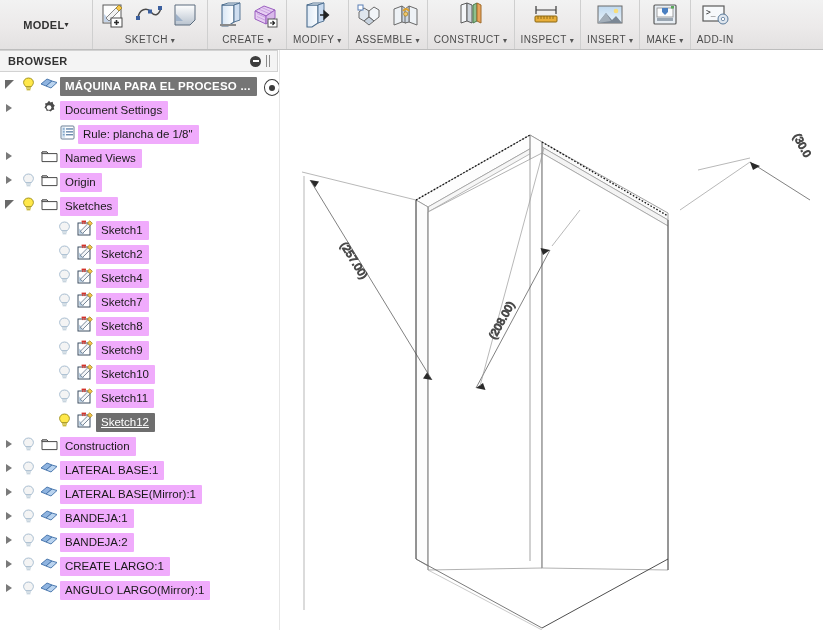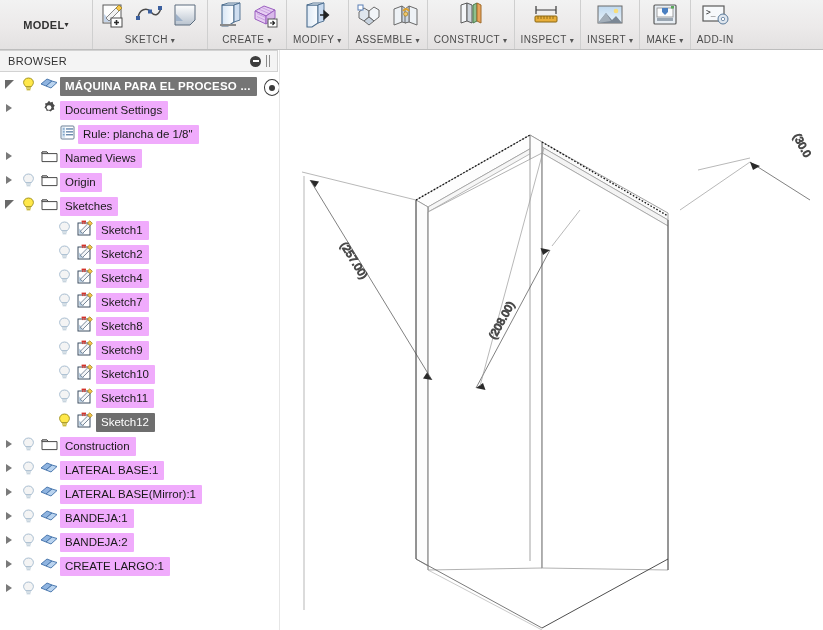--- a/index.html
+++ b/index.html
@@ -45,20 +45,21 @@
   
   .browser{
     position:absolute;left:0;top:50px;width:280px;height:580px;
     background:#ffffff;
   }
   .browser-header{
     position:relative;height:22px;width:278px;
     background:#f4f4f4;border:1px solid #d2d2d2;border-left:none;
     display:flex;align-items:center;
     box-sizing:border-box;
+    font-weight:bold;
   }
   .browser-title{font-size:11px;color:#333;padding-left:8px;letter-spacing:.3px;}
   .browser-ctrls{margin-left:auto;display:flex;align-items:center;gap:5px;padding-right:5px;}
   .minus-ico{
     width:11px;height:11px;border-radius:50%;background:#3d3d3d;
     display:flex;align-items:center;justify-content:center;
   }
   .minus-ico i{display:block;width:6px;height:1.5px;background:#fff;}
   .grip{
     width:6px;height:12px;
@@ -80,21 +81,21 @@
     width:0;height:0;border-top:9px solid #6a6a6a;border-right:9px solid transparent;
   }
   .bulb{width:20px;height:24px;flex:0 0 20px;display:flex;align-items:center;justify-content:center;}
   .bulb.empty{}
   .nodeico{width:22px;height:24px;flex:0 0 22px;display:flex;align-items:center;justify-content:center;}
   .label{
     padding:2px 6px 2px 5px;border-radius:1px;
     background:#efefef;color:#1a1a1a;line-height:15px;
   }
   .row.plain .label{background:#f0abfc;}
-  .row.selected .label{background:#6e6e6e;color:#ffffff;}
+  .row.selected .label{background:#6e6e6e;color:#ffffff;text-decoration:underline;}
   .row.root .label{background:#757575;color:#ffffff;font-weight:bold;letter-spacing:.2px;}
   .rootdot{
     width:15px;height:15px;border-radius:50%;
     border:1.6px solid #3b3b3b;margin-left:7px;
     display:flex;align-items:center;justify-content:center;background:#fff;
   }
   .rootdot i{width:6px;height:6px;border-radius:50%;background:#3b3b3b;display:block;}
 
   
   .ind{flex:0 0 auto;height:1px;}
@@ -822,20 +823,21 @@
                 <rect x="4" y="10.2" width="5" height="1.5" fill="#c7d4de"></rect>
                 <rect x="4.6" y="12" width="3.8" height="1.4" fill="#c7d4de"></rect>
               </svg>
             </span>
             <span class="nodeico">
               <svg width="18" height="14" viewBox="0 0 18 14">
                 <path d="M1 7 L7 2 L12 4 L6 9 Z" fill="#8fb4e0" stroke="#3f6fa8" stroke-width=".9"></path>
                 <path d="M6 9 L12 4 L17 5.5 L11 11 Z" fill="#b9d3ef" stroke="#3f6fa8" stroke-width=".9"></path>
               </svg>
             </span>
+            <span class="label">ANGULO LARGO(Mirror):1</span>
           </div>
         </div>
     </div>
   </div>
 
   <div class="divline"></div>
 
   <div class="viewport">
     <svg width="543" height="580" viewBox="0 0 543 580">
 

